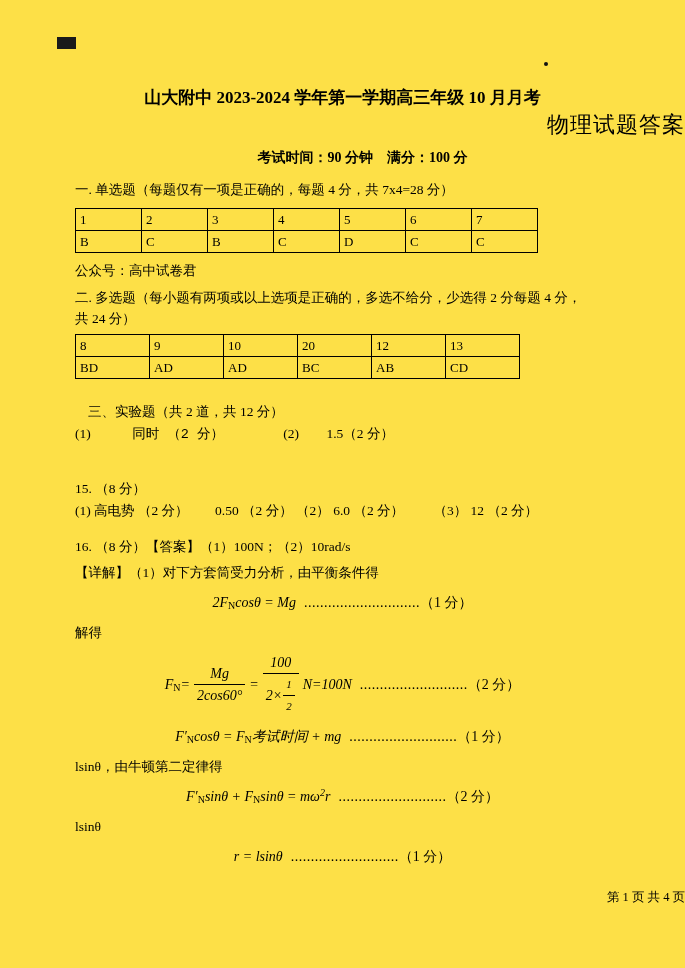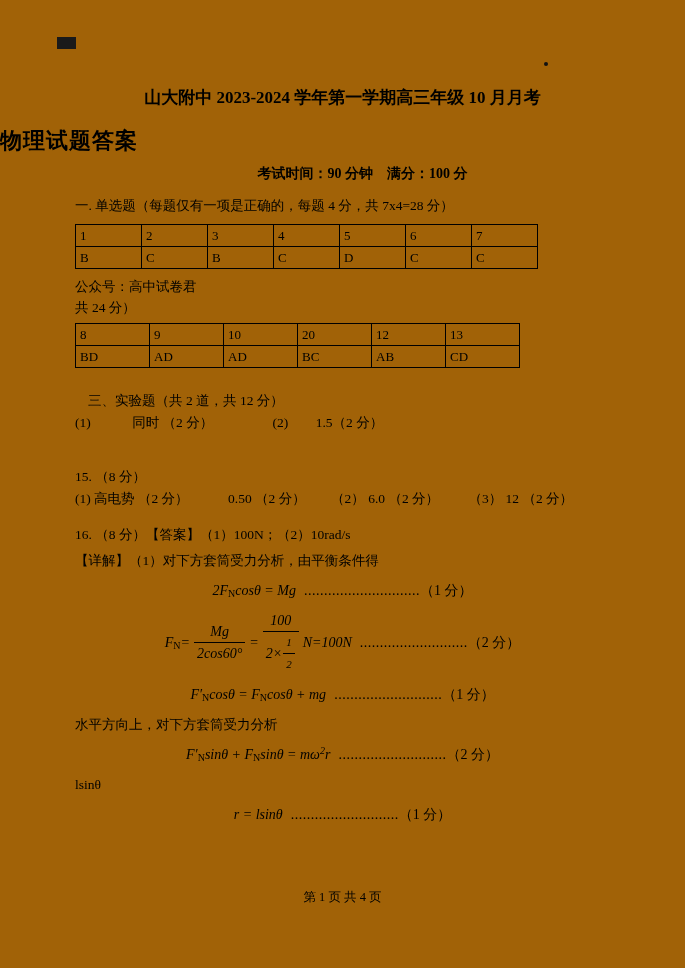--- a/index.html
+++ b/index.html
@@ -1,60 +1,60 @@
 <!DOCTYPE html>
 <html><head>
 <meta charset="utf-8">
 <style>
   html,body { margin:0; padding:0; background:#e9e9e9; }
   .page {
-    width:685px; height:968px; margin:0 auto; background:#a16207;
+    width:685px; height:968px; margin:0 auto; background:#fde047;
     position:relative; color:#000;
     font-family:"Liberation Serif","DejaVu Serif",serif;
     overflow:hidden;
   }
   .artifact-tl { position:absolute; left:57px; top:37px; width:19px; height:12px; background:#1a1a1a; }
   .artifact-dot { position:absolute; left:544px; top:62px; width:4px; height:4px; background:#111; border-radius:50%; }
   .title { margin:0; padding-top:86px; text-align:center; font-size:17px; font-weight:bold; }
-  .subtitle { margin:17px 0 0; text-align:left; font-size:22px; font-weight:bold; letter-spacing:1px; }
+  .subtitle { margin:1px 0 0; text-align:right; font-size:22px; font-weight:normal; letter-spacing:1px; }
   .exam-info { margin-top:9px; text-align:center; font-size:14px; font-weight:bold;padding-left:40px; }
   .content { padding:0 75px; font-size:13.5px; line-height:21px; }
   .content p { margin:0; }
   .h-sec1 { margin-top:12px !important; }
   .answer-table { border-collapse:collapse; table-layout:fixed; }
   .answer-table td { border:1px solid #000; height:21px; padding:0 2px 0 4px; font-size:13px; vertical-align:middle; }
   .t7 { width:417px; margin-top:8px; }
   .t7 td { width:59px; }
   .t6 { width:404px; margin-top:5px; }
   .t6 td { width:67px; }
   .note { margin-top:7px !important; }
   .h-sec2 { margin-top:6px !important; }
   .h-sec3 { margin-top:22px !important; margin-left:13px !important; }
   .q14-title { margin-top:4px !important; }
   .parts { margin-top:1px !important; }
-  .q14-parts .p1 { margin-left:38px; }
+  .q14-parts .p1 { margin-left:38px;font-family:Liberation Mono, monospace; }
   .q14-parts .p2 { margin-left:56px; }
   .q14-parts .p3 { margin-left:24px; }
   .q15-title { margin-top:33px !important; }
-  .q15-parts .p1 { margin-left:36px; }
-  .q15-parts .p2 { margin-left:22px; }
+  .q15-parts .p1 { margin-left:23px; }
+  .q15-parts .p2 { }
   .q15-parts .p3 { margin-left:26px; }
   .q16-title { margin-top:15px !important; }
   .step { margin-top:5px !important; }
   .formula-row { display:flex; justify-content:center; align-items:center; margin:9px 0; font-size:14px; }
   .math { font-style:italic; display:inline-flex; align-items:center; white-space:pre; }
   .math sub { font-size:10px; font-style:normal; position:relative; top:3px; }
   .math sup { font-size:10px; position:relative; top:-4px; }
   .frac { display:inline-flex; flex-direction:column; align-items:center; vertical-align:middle; margin:0 4px; text-align:center; }
   .frac .fnum { display:inline-flex; justify-content:center; padding:0 3px; }
   .frac .fden { display:inline-flex; justify-content:center; align-items:center; border-top:1px solid #000; padding:0 3px; }
   .frac .frac { font-size:11px; margin:0 1px; }
   .dots { margin-left:8px; font-style:normal; letter-spacing:0.5px; }
   .score { font-style:normal; }
-  .footer { position:absolute; left:0; right:0; top:889px; text-align:center; font-size:12.5px; }
+  .footer { position:absolute; left:0; right:0; top:889px; text-align:right; font-size:12.5px; }
 </style>
 </head>
 <body>
 
 <div class="page">
   <div class="artifact-tl"></div>
   <div class="artifact-dot"></div>
 
   <h1 class="title">山大附中 2023-2024 学年第一学期高三年级 10 月月考</h1>
   <h2 class="subtitle">物理试题答案</h2>
@@ -82,20 +82,21 @@
         <td>C</td>
         <td>D</td>
         <td>C</td>
         <td>C</td>
       </tr>
     </tbody>
       </table>
 
     <p class="note">公众号：高中试卷君</p>
 
+    <p class="h-sec2">二. 多选题（每小题有两项或以上选项是正确的，多选不给分，少选得 2 分每题 4 分，</p>
     <p>共 24 分）</p>
 
     <table class="answer-table t6">
       <tbody>
           <tr>
         <td>8</td>
         <td>9</td>
         <td>10</td>
         <td>20</td>
         <td>12</td>
@@ -131,20 +132,21 @@
 
     <p class="q16-title">16. （8 分）【答案】（1）100N；（2）10rad/s</p>
     <p class="step">【详解】（1）对下方套筒受力分析，由平衡条件得</p>
 
     <div class="formula-row">
       <span class="math"><span>2F</span><sub>N</sub><span>cosθ = Mg</span></span>
       <span class="dots">.............................</span>
       <span class="score">（1 分）</span>
     </div>
 
+    <p class="step">解得</p>
 
     <div class="formula-row">
       <span class="math">
         <span>F</span><sub>N</sub>
         <span>=</span>
         <span class="frac">
           <span class="fnum">Mg</span>
           <span class="fden">2cos60°</span>
         </span>
         <span>=</span>
@@ -159,26 +161,26 @@
           </span>
         </span>
         <span>N=100N</span>
       </span>
       <span class="dots">...........................</span>
       <span class="score">（2 分）</span>
     </div>
 
 
     <div class="formula-row">
-      <span class="math"><span>F′</span><sub>N</sub><span>cosθ = F</span><sub>N</sub><span>cosθ + mg</span></span>
+      <span class="math"><span>F′</span><sub>N</sub><span>cosθ = F</span><sub>N</sub><span>考试时间 + mg</span></span>
       <span class="dots">...........................</span>
       <span class="score">（1 分）</span>
     </div>
 
-    <p class="step">水平方向上，对下方套筒受力分析</p>
+    <p class="step">lsinθ，由牛顿第二定律得</p>
 
     <div class="formula-row">
       <span class="math"><span>F′</span><sub>N</sub><span>sinθ + F</span><sub>N</sub><span>sinθ = mω</span><sup>2</sup><span>r</span></span>
       <span class="dots">...........................</span>
       <span class="score">（2 分）</span>
     </div>
 
     <p class="step">lsinθ</p>
 
     <div class="formula-row">

